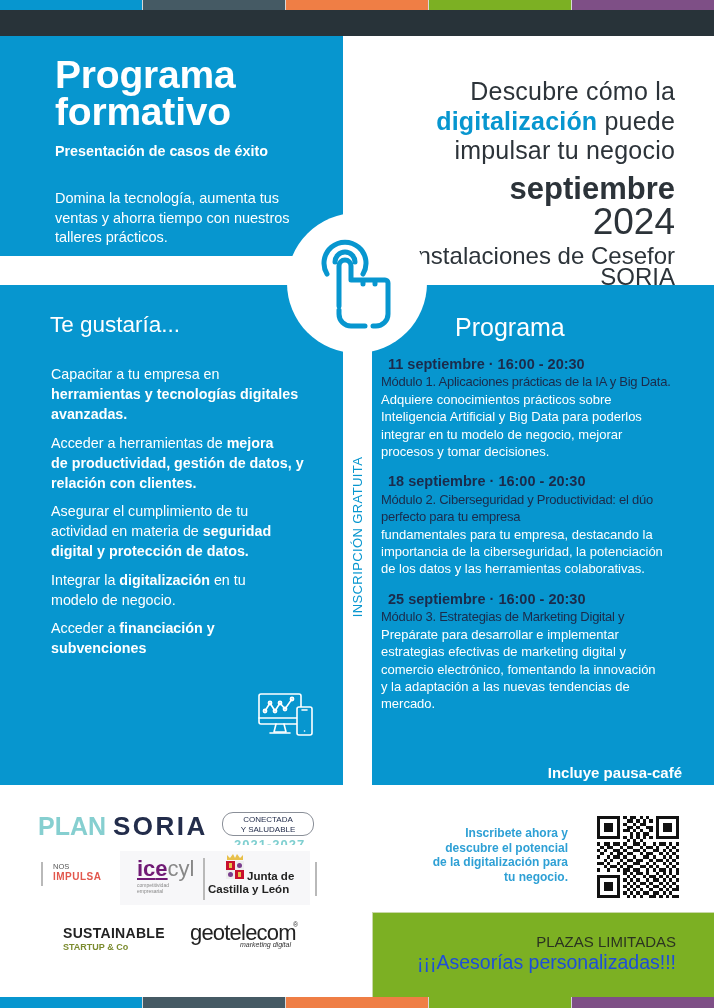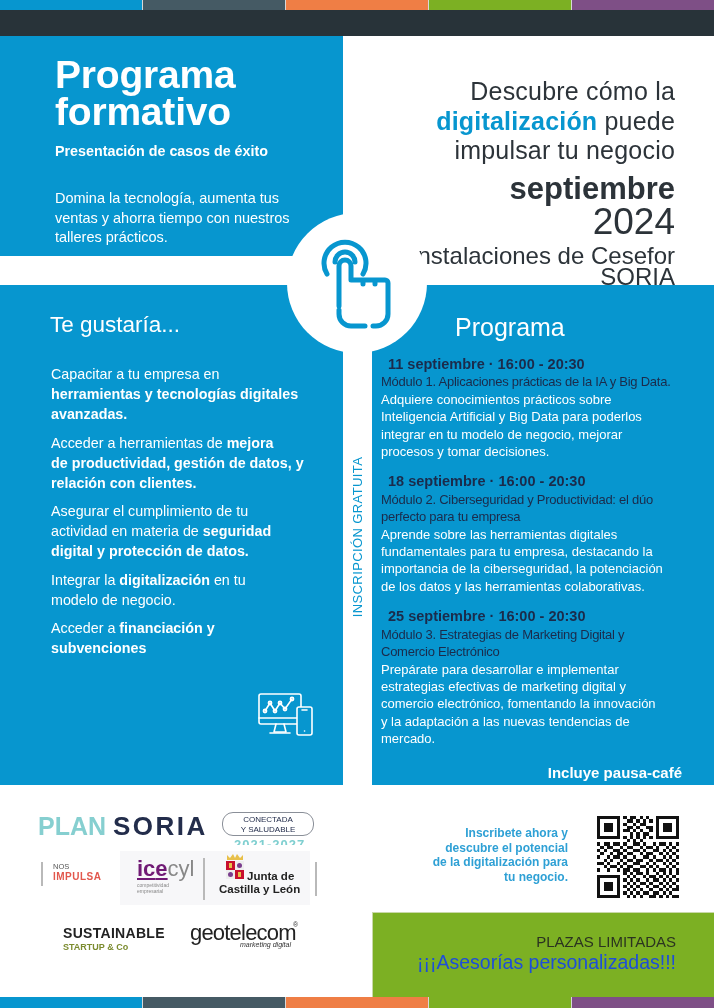--- a/index.html
+++ b/index.html
@@ -55,21 +55,21 @@
   .badge-year { position: absolute; left: 14px; top: 26px; font-size: 13px; font-weight: bold; color: #7fcfd0; letter-spacing: 1px; }
   .sep { width: 1.5px; background: #b9b9b9; }
   .nos { left: 53px; top: 862px; font-size: 7.5px; color: #555; line-height: 9px; }
   .impulsa { left: 53px; top: 871px; font-size: 10px; font-weight: bold; color: #e2574c; letter-spacing: 0.5px; }
   .logo-box { left: 120px; top: 851px; width: 190px; height: 54px; background: #f7f7f9; }
   .icecyl { left: 137px; top: 857px; font-size: 22px; line-height: 24px; white-space: nowrap; }
   .icecyl .r { color: #701a75; font-weight: bold; text-decoration: underline; }
   .icecyl .g { color: #888; }
   .icecyl-sub { left: 137px; top: 882px; font-size: 5px; line-height: 6px; color: #888; width: 40px; }
   .junta1 { left: 247px; top: 870px; font-size: 11.5px; font-weight: bold; color: #222; white-space: nowrap; }
-  .junta2 { left: 219px; top: 883px; font-size: 11.5px; font-weight: bold; color: #222; white-space: nowrap; }
+  .junta2 { left: 208px; top: 883px; font-size: 11.5px; font-weight: bold; color: #222; white-space: nowrap; }
   .sust1 { left: 63px; top: 925px; font-size: 14px; font-weight: bold; color: #222; letter-spacing: 0.3px; white-space: nowrap; }
   .sust2 { left: 63px; top: 942px; font-size: 9px; font-weight: bold; color: #7b8b2e; white-space: nowrap; }
   .geo1 { left: 190px; top: 920px; font-size: 22px; color: #222; letter-spacing: -0.8px; white-space: nowrap; }
   .geo-r { left: 293px; top: 921px; font-size: 7px; color: #333; }
   .geo2 { left: 240px; top: 941px; font-size: 7px; font-style: italic; color: #333; white-space: nowrap; }
 
   
   .cta { right: 146px; top: 826px; text-align: right; font-size: 12px; font-weight: bold; line-height: 14.5px; color: #2ea0d5; }
   .qr { left: 597px; top: 816px; width: 82px; height: 82px; }
 
@@ -182,29 +182,27 @@
     <span class="line mod-title">Módulo 1. Aplicaciones prácticas de la IA y Big Data.</span>
     <span class="line mod-desc">Adquiere conocimientos prácticos sobre</span>
     <span class="line mod-desc">Inteligencia Artificial y Big Data para poderlos</span>
     <span class="line mod-desc">integrar en tu modelo de negocio, mejorar</span>
     <span class="line mod-desc">procesos y tomar decisiones.</span>
   </div>
   <div class="module">
     <span class="line mod-date">18 septiembre · 16:00 - 20:30</span>
     <span class="line mod-title">Módulo 2. Ciberseguridad y Productividad: el dúo</span>
     <span class="line mod-title">perfecto para tu empresa</span>
-    <span class="line mod-desc">Aprende sobre las herramientas digitales</span>
     <span class="line mod-desc">fundamentales para tu empresa, destacando la</span>
     <span class="line mod-desc">importancia de la ciberseguridad, la potenciación</span>
     <span class="line mod-desc">de los datos y las herramientas colaborativas.</span>
   </div>
   <div class="module">
     <span class="line mod-date">25 septiembre · 16:00 - 20:30</span>
     <span class="line mod-title">Módulo 3. Estrategias de Marketing Digital y</span>
-    <span class="line mod-title">Comercio Electrónico</span>
     <span class="line mod-desc">Prepárate para desarrollar e implementar</span>
     <span class="line mod-desc">estrategias efectivas de marketing digital y</span>
     <span class="line mod-desc">comercio electrónico, fomentando la innovación</span>
     <span class="line mod-desc">y la adaptación a las nuevas tendencias de</span>
     <span class="line mod-desc">mercado.</span>
   </div>
 </div>
 <div class="abs prog-foot">Incluye pausa-café</div>
 
 <div class="abs plan"><span class="p1">PLAN</span> <span class="p2">SORIA</span></div>

